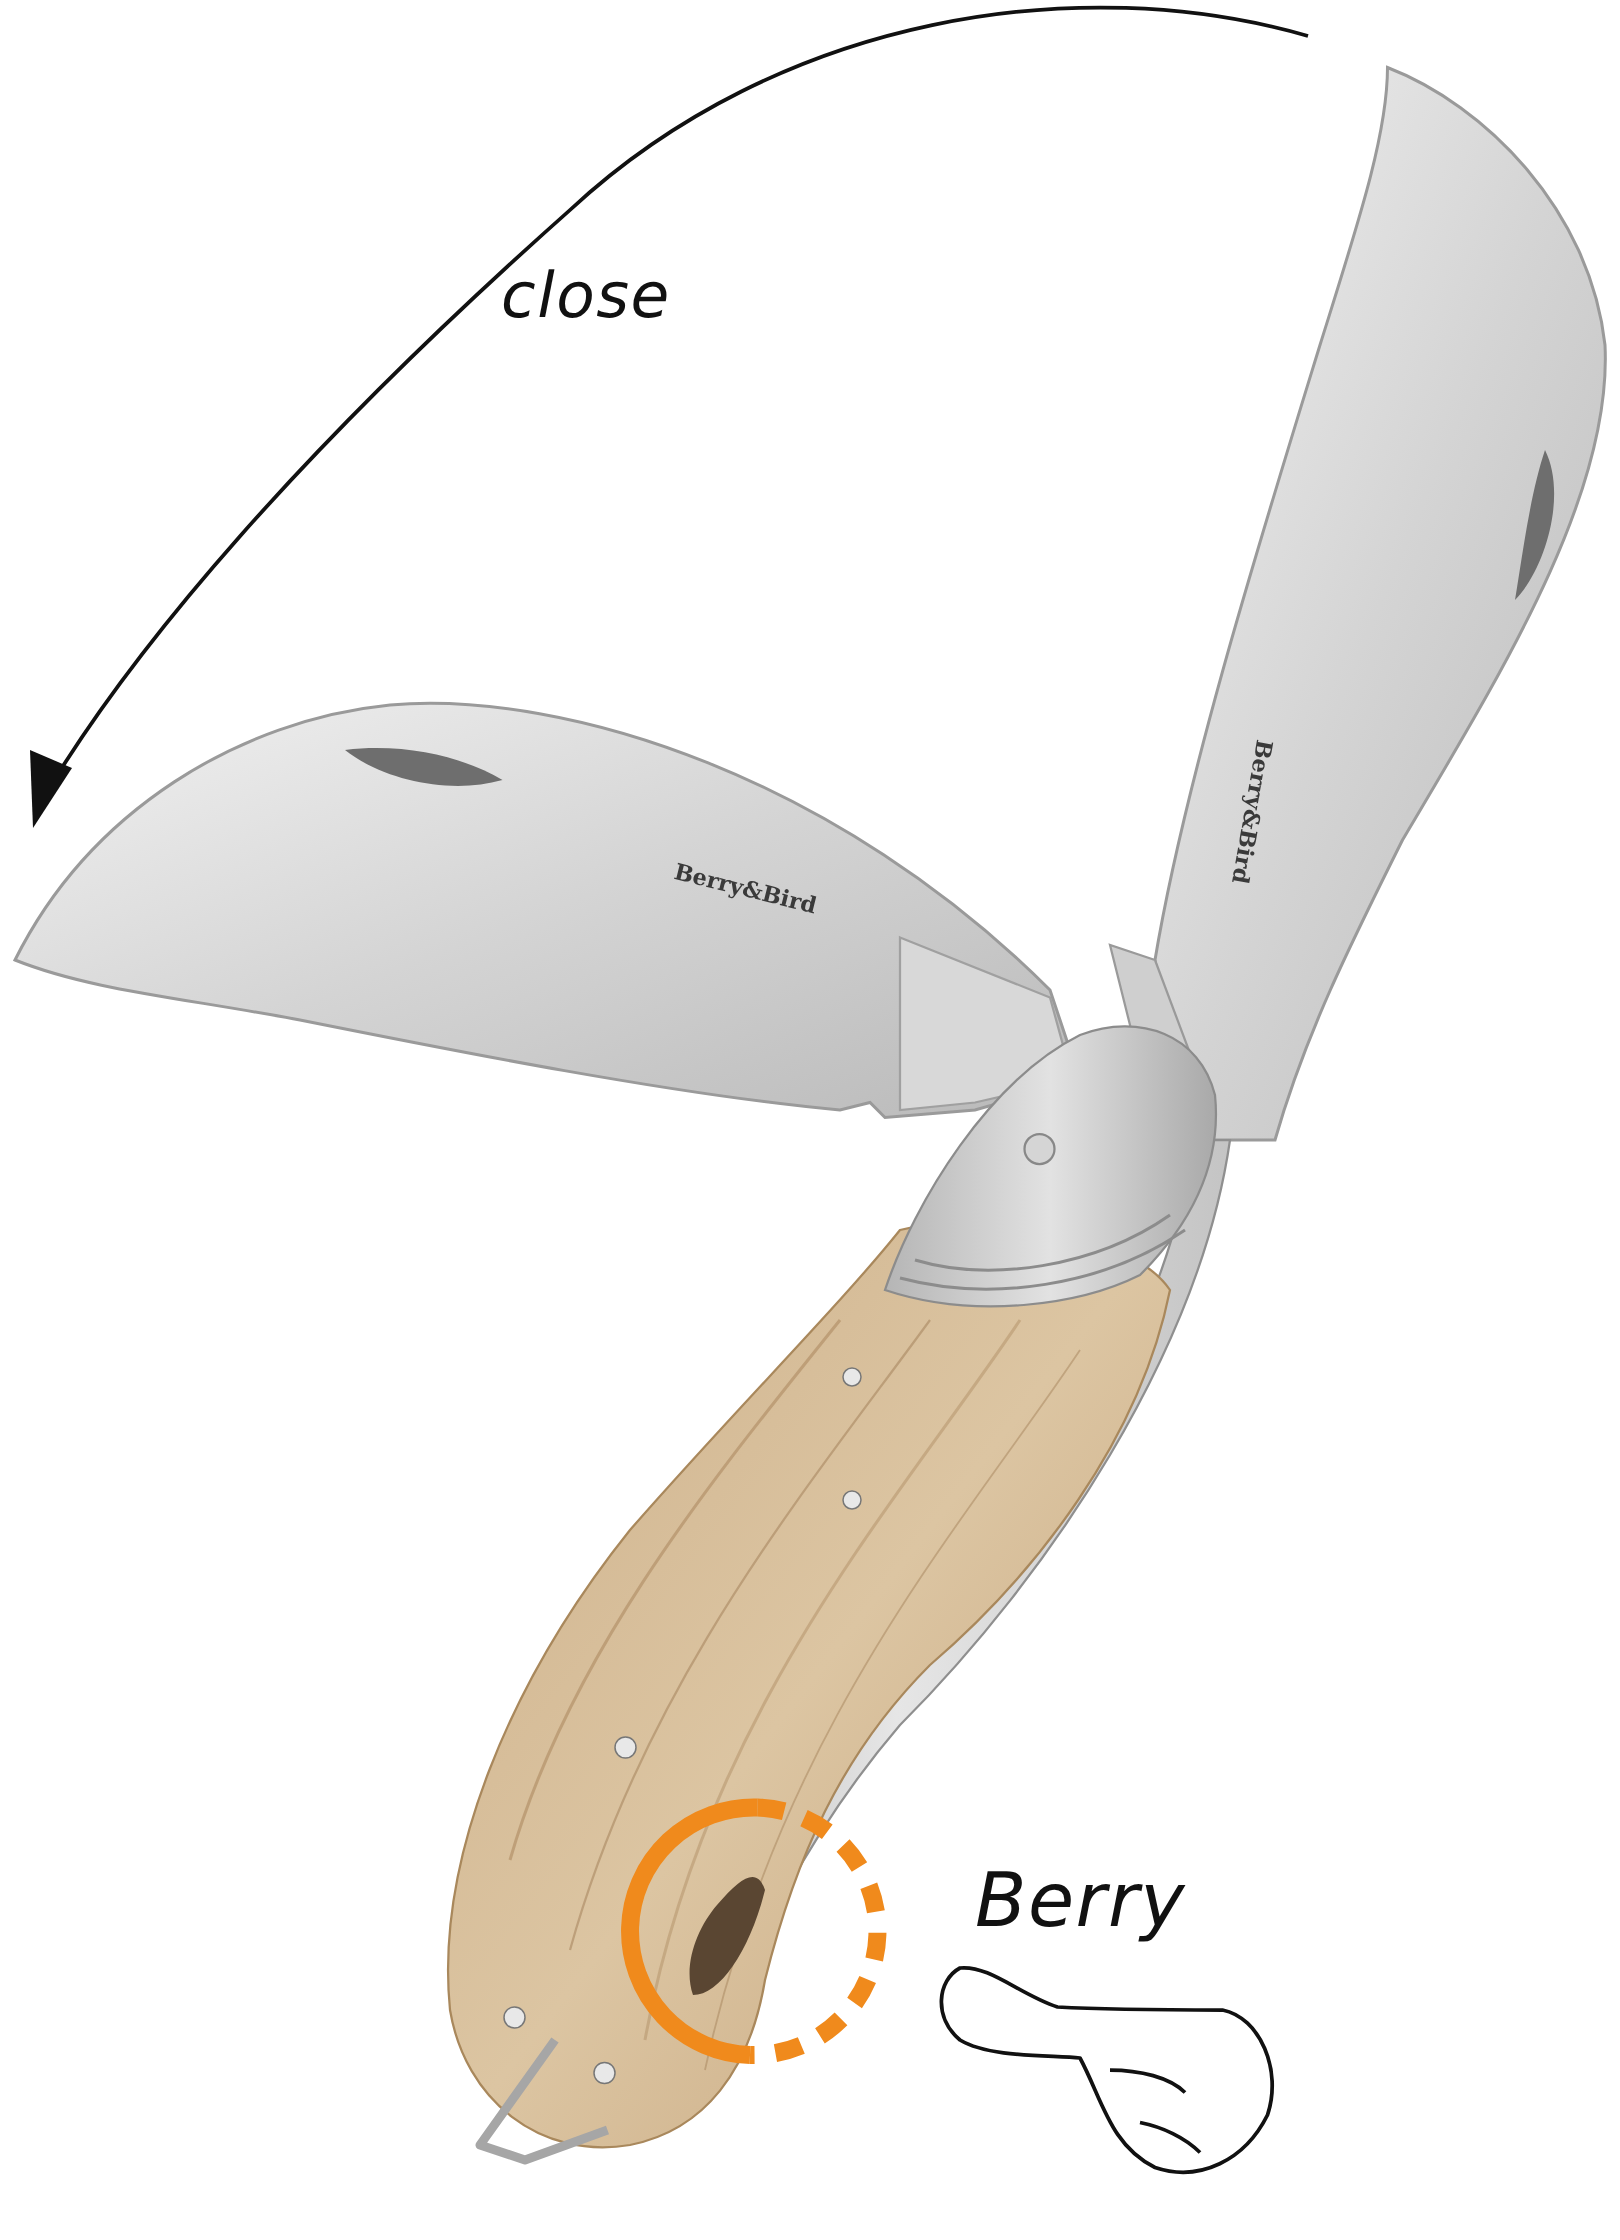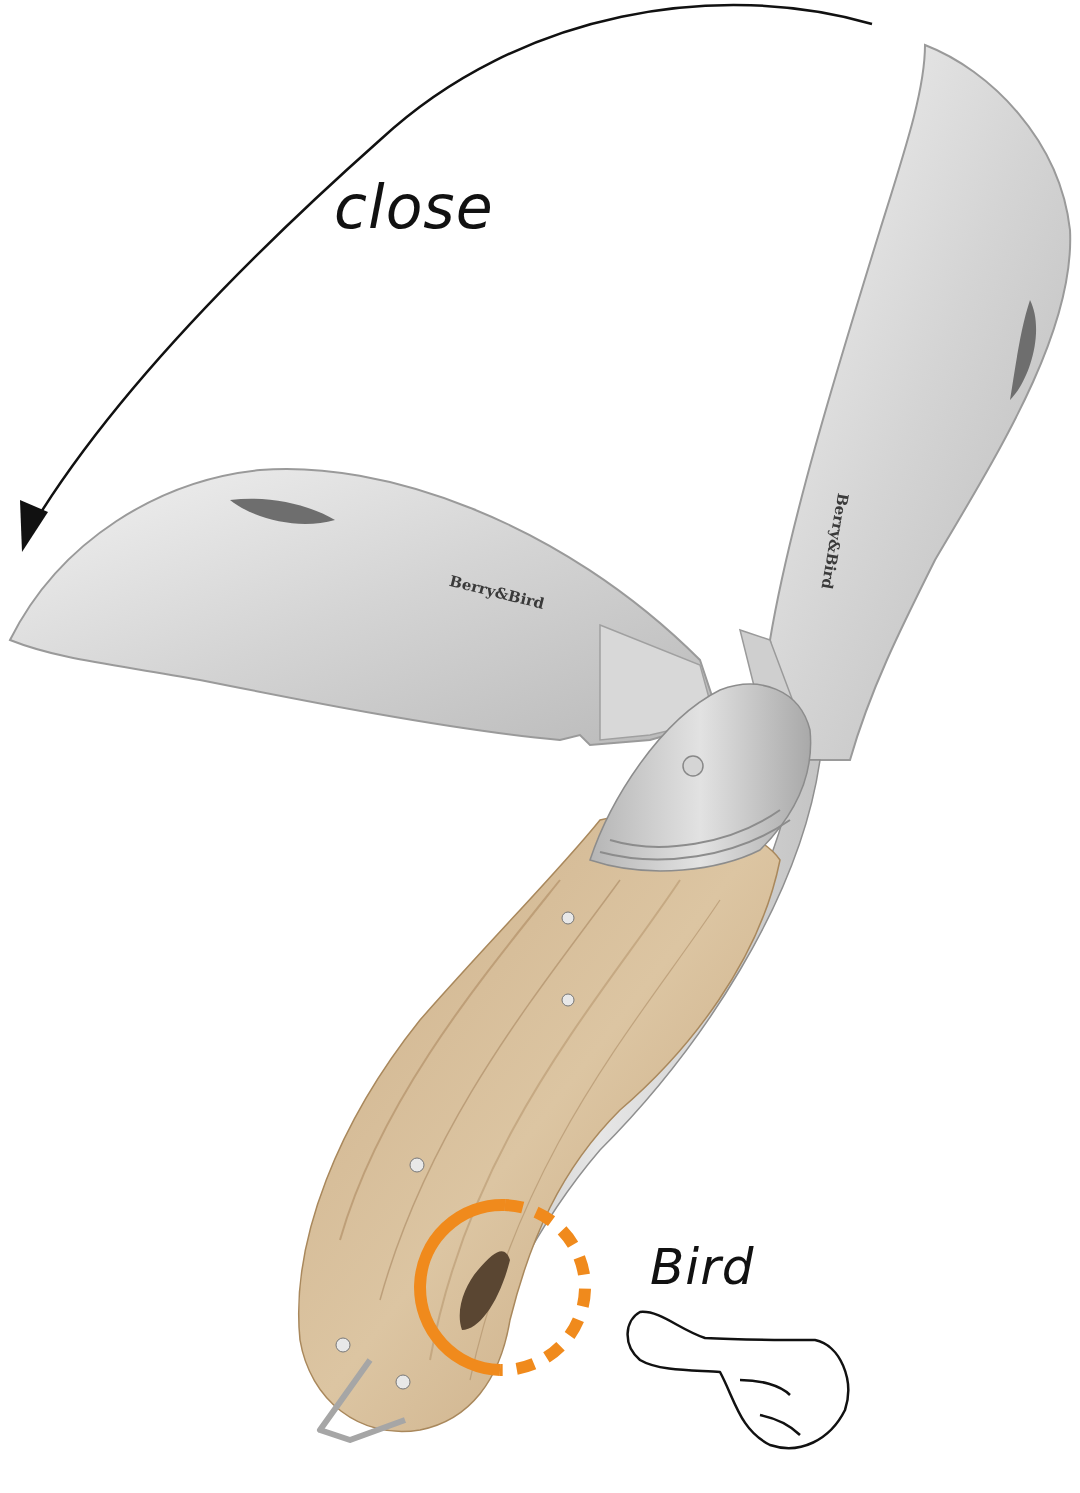--- a/index.html
+++ b/index.html
@@ -1,19 +1,19 @@
 <!DOCTYPE html>
 <html><head>
 <meta charset="utf-8">
 <style>
   html, body { margin: 0; padding: 0; background: #ffffff; }
   body { width: 1080px; height: 1493px; position: relative; overflow: hidden; font-family: "DejaVu Sans", sans-serif; }
   #scene { position: absolute; left: 0; top: 0; width: 1080px; height: 1493px; }
   .label { position: absolute; font-family: "DejaVu Sans", sans-serif; font-style: italic; font-weight: 300; color: #111111; letter-spacing: 1px; }
-  #close-label { left: 334px; top: 172px; font-size: 60px; }
+  #close-label { left: 334px; top: 172px; font-size: 42px; }
   #press-label { left: 650px; top: 1238px; font-size: 50px; }
   .brand { position: absolute; font-family: "DejaVu Serif", serif; font-weight: bold; color: #3a3a3a; white-space: nowrap; }
   #brand-left { left: 452px; top: 572px; font-size: 15px; transform: rotate(14deg); transform-origin: left top; }
   #brand-right { left: 852px; top: 495px; font-size: 15px; transform: rotate(100deg); transform-origin: left top; }
 </style>
 </head>
 <body>
 
 <svg id="scene" viewBox="0 0 1080 1493" xmlns="http://www.w3.org/2000/svg">
   <defs>
@@ -87,15 +87,15 @@
   </g>
 
   <g fill="#ffffff" stroke="#111" stroke-width="2.5" stroke-linejoin="round">
     <path d="M640 1312 C 625 1320, 622 1345, 640 1360 C 660 1372, 700 1370, 720 1372 C 735 1400, 740 1430, 770 1445 C 800 1455, 830 1440, 845 1410 C 855 1380, 840 1345, 815 1340 C 780 1340, 740 1340, 705 1338 C 680 1330, 660 1310, 640 1312 Z"></path>
     <path d="M740 1380 C 760 1380, 780 1385, 790 1395"></path>
     <path d="M760 1415 C 775 1418, 790 1425, 800 1435"></path>
   </g>
 </svg>
 
 <div id="close-label" class="label">close</div>
-<div id="press-label" class="label">Bird</div>
+<div id="press-label" class="label">Berry</div>
 <div id="brand-left" class="brand">Berry&amp;Bird</div>
 <div id="brand-right" class="brand">Berry&amp;Bird</div>
 
 </body></html>

